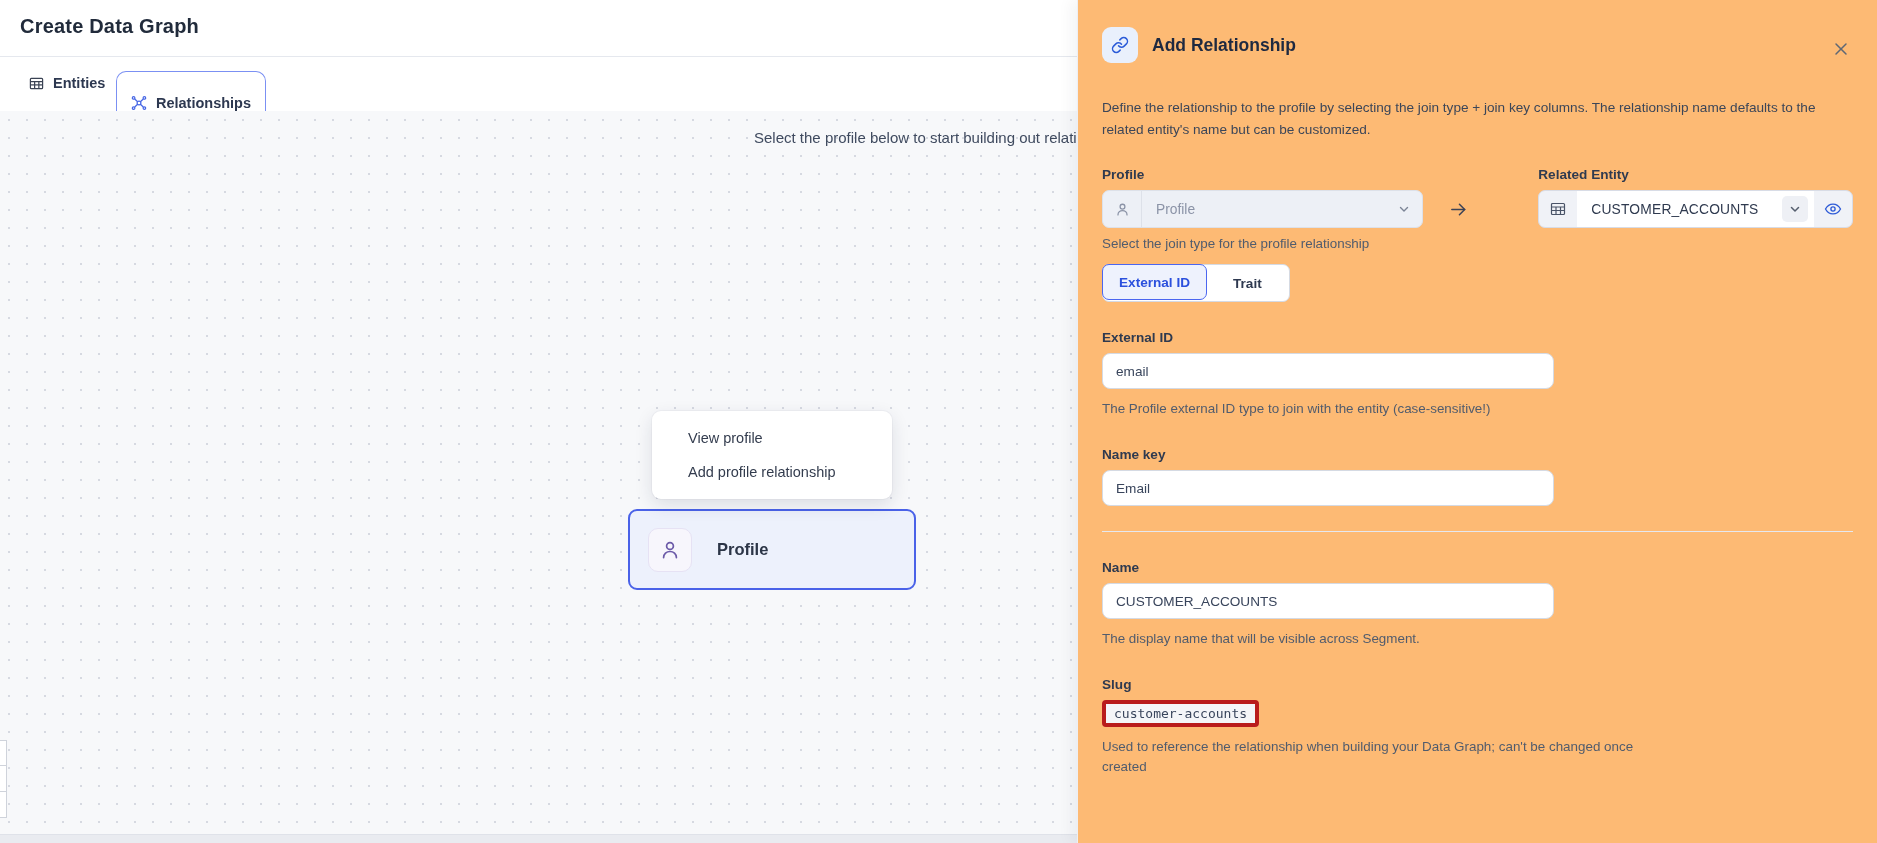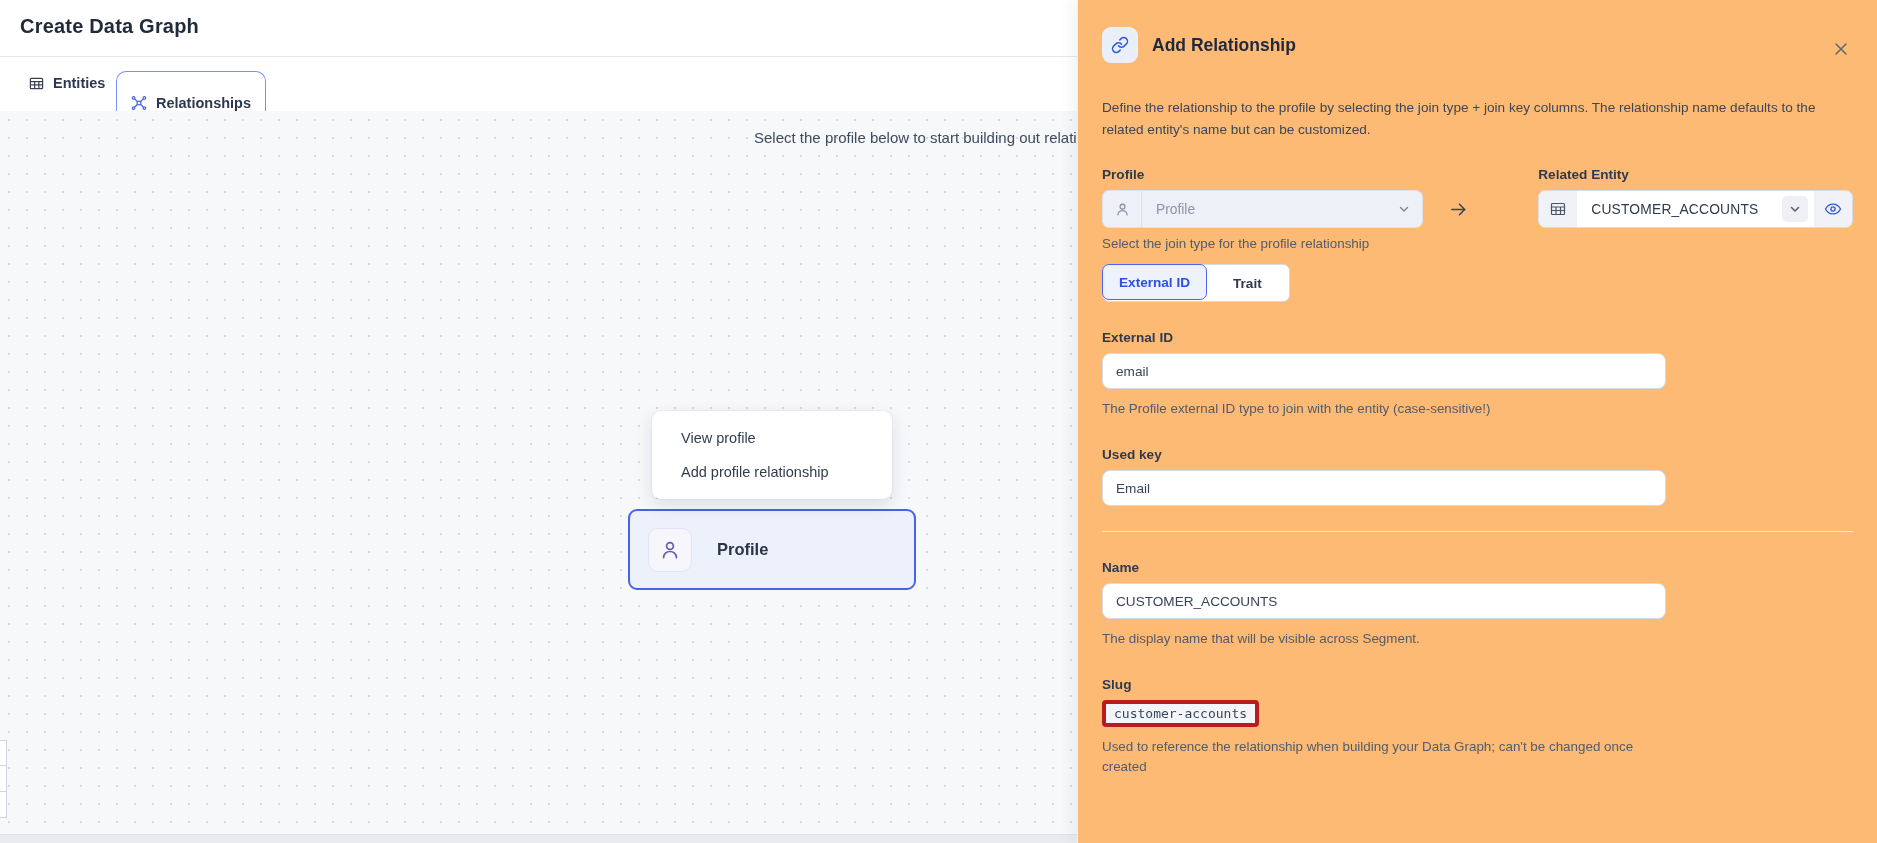--- a/index.html
+++ b/index.html
@@ -21,21 +21,21 @@
     border-radius:10px 10px 0 0; z-index:2;align-items:flex-end; }
   .tab-active .icon { color:#4666e5; display:flex; }
 
   .canvas { position:absolute; left:0; top:111px; width:100%; bottom:0; background:#f7f8fa;
     background-image:radial-gradient(#d6d9e1 1.1px, transparent 1.1px);
     background-size:18px 18px; }
   .canvas-hint { position:absolute; left:754px; top:18px; font-size:15px; color:#3f4a5f; white-space:nowrap; }
 
   .context-menu { position:absolute; left:652px; top:300px; width:240px; background:#fff;
     border-radius:9px; box-shadow:0 6px 18px rgba(25,35,65,.12), 0 0 0 1px rgba(25,35,65,.03);
-    padding:10px 5px; z-index:3; }
+    padding:10px 12px; z-index:3; }
   .context-menu .menu-item { padding:9px 24px; font-size:14.5px; color:#333c4e; cursor:pointer; }
 
   .profile-node { position:absolute; left:628px; top:398px; width:288px; height:81px;
     background:#edf1fc; border:2px solid #4a62e8; border-radius:9px;
     display:flex; align-items:center; padding:0 18px; gap:25px; cursor:pointer; z-index:2; }
   .node-icon-chip { width:44px; height:44px; border-radius:10px; background:#f7f6fc;
     border:1px solid #e6e2f4; display:flex; align-items:center; justify-content:center; color:#6b5aa8; }
   .node-label { font-size:16.5px; font-weight:700; color:#2c3547; }
 
   .rf-controls { position:absolute; left:0; top:629px; width:7px; z-index:2; }
@@ -89,21 +89,21 @@
   .section-label { margin-top:28px; }
   .sub-label { margin-top:6px; }
   .toggle-group { margin-top:10px; display:inline-flex; background:#fff;
     border:1px solid #d5dae3; border-radius:7px; }
   .toggle-btn { height:36px; display:flex; align-items:center; padding:0 27px;
     font-size:13.6px; cursor:pointer; border:none; background:transparent; font-family:inherit; }
   .toggle-btn.selected { background:#eef2fd; border:1px solid #4b66f0; border-radius:7px;
     margin:-1px; color:#2b50dd; font-weight:700; padding:0 16px; }
   .toggle-btn.unselected { color:#2e3950; font-weight:600; }
 
-  .text-input { margin-top:8px; width:564px; height:36px; background:#fff;
+  .text-input { margin-top:8px; width:452px; height:36px; background:#fff;
     border:1px solid #d5dae3; border-radius:8px; padding:0 13px; font-size:13.6px;
     color:#39455c; font-family:inherit; display:block; }
   .input-helper { margin-top:10px; max-width:566px; }
 
   .divider { margin-top:25px; border:none; border-top:1px solid #e6e8ee; }
 
   .slug-chip { display:inline-block; margin-top:8px; font-family:"DejaVu Sans Mono","Liberation Mono",monospace;
     font-size:13px; color:#39455c; background:#f4f5f8; border:4px solid #b91c1c;
     border-radius:4px; padding:2px 8px; }
 </style>
@@ -256,21 +256,21 @@
   <div class="helper sub-label">Select the join type for the profile relationship</div>
   <div class="toggle-group">
     <button class="toggle-btn selected">External ID</button>
     <button class="toggle-btn unselected">Trait</button>
   </div>
 
   <div class="field-label section-label">External ID</div>
   <input class="text-input" value="email" style="">
   <div class="helper input-helper">The Profile external ID type to join with the entity (case-sensitive!)</div>
 
-  <div class="field-label section-label">Used key</div>
+  <div class="field-label section-label">Name key</div>
   <input class="text-input" value="Email" style="">
 
   <hr class="divider">
 
   <div class="field-label section-label">Name</div>
   <input class="text-input" value="CUSTOMER_ACCOUNTS" style="">
   <div class="helper input-helper">The display name that will be visible across Segment.</div>
 
   <div class="field-label section-label">Slug</div>
   <span class="slug-chip">customer-accounts</span>

